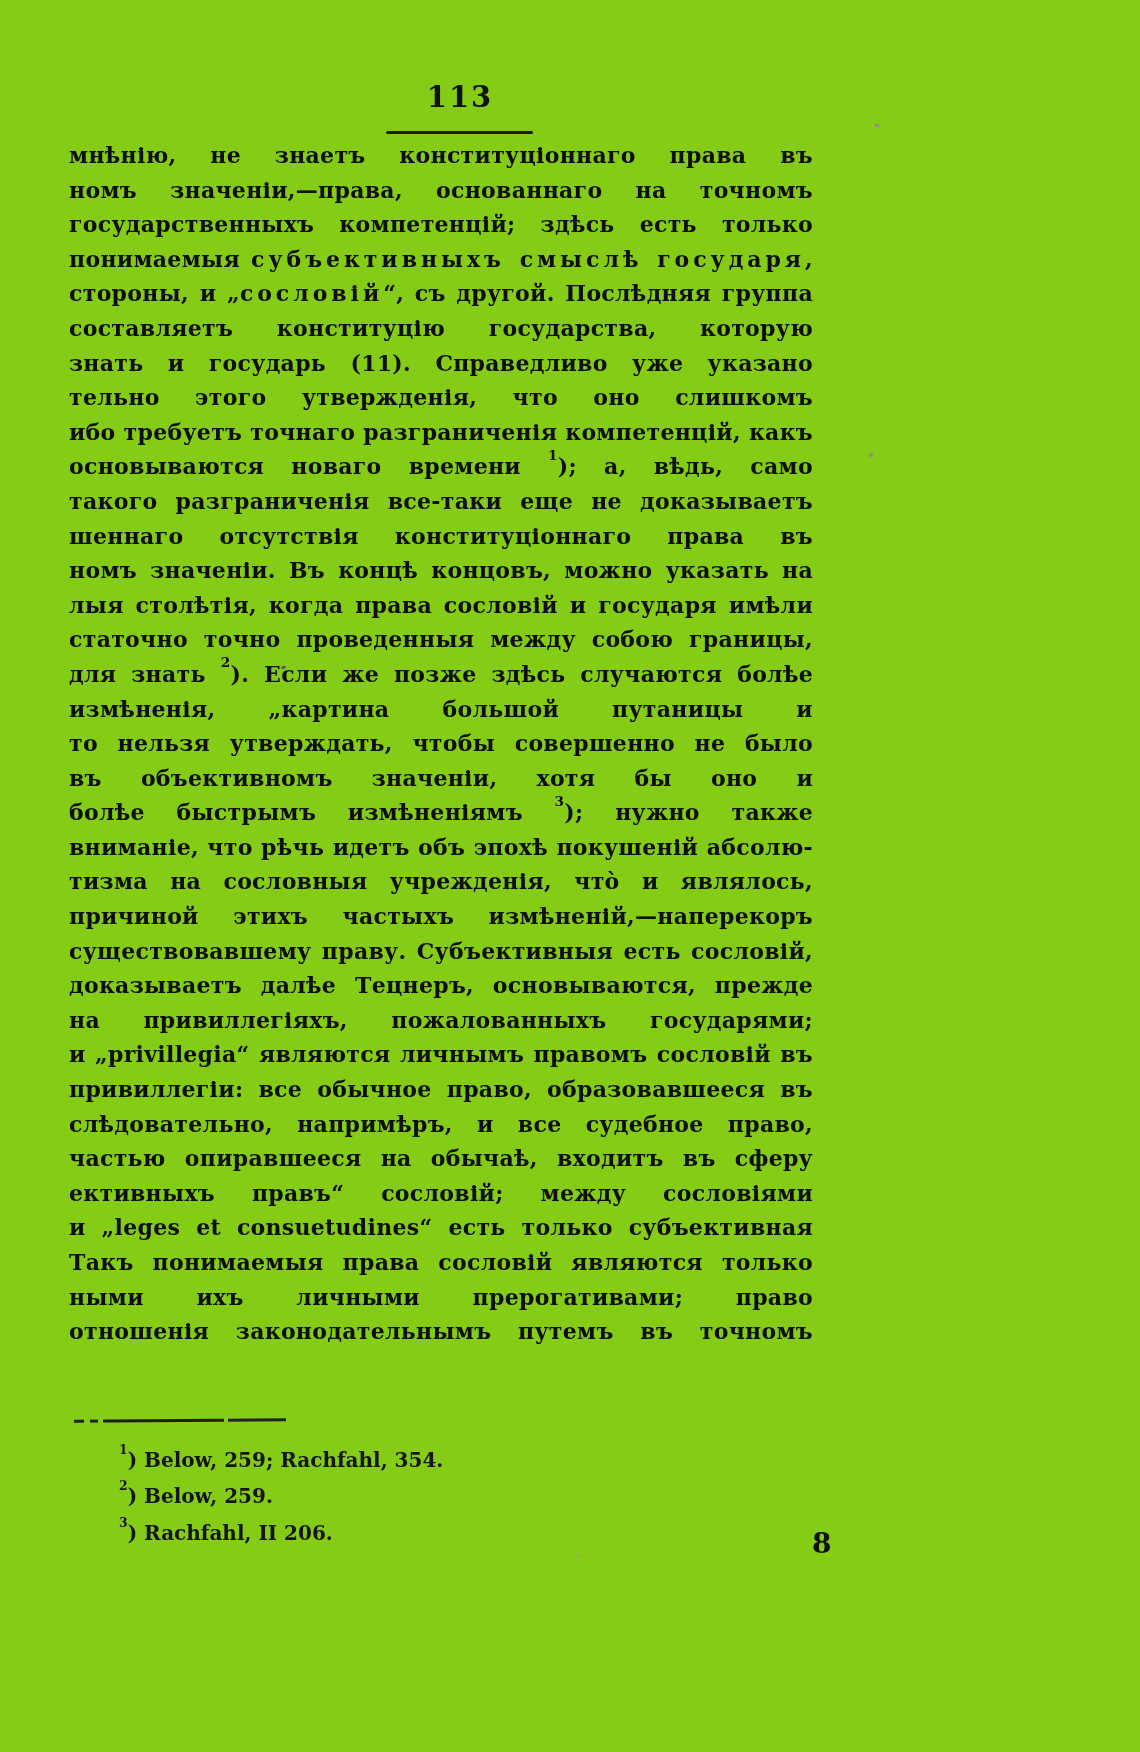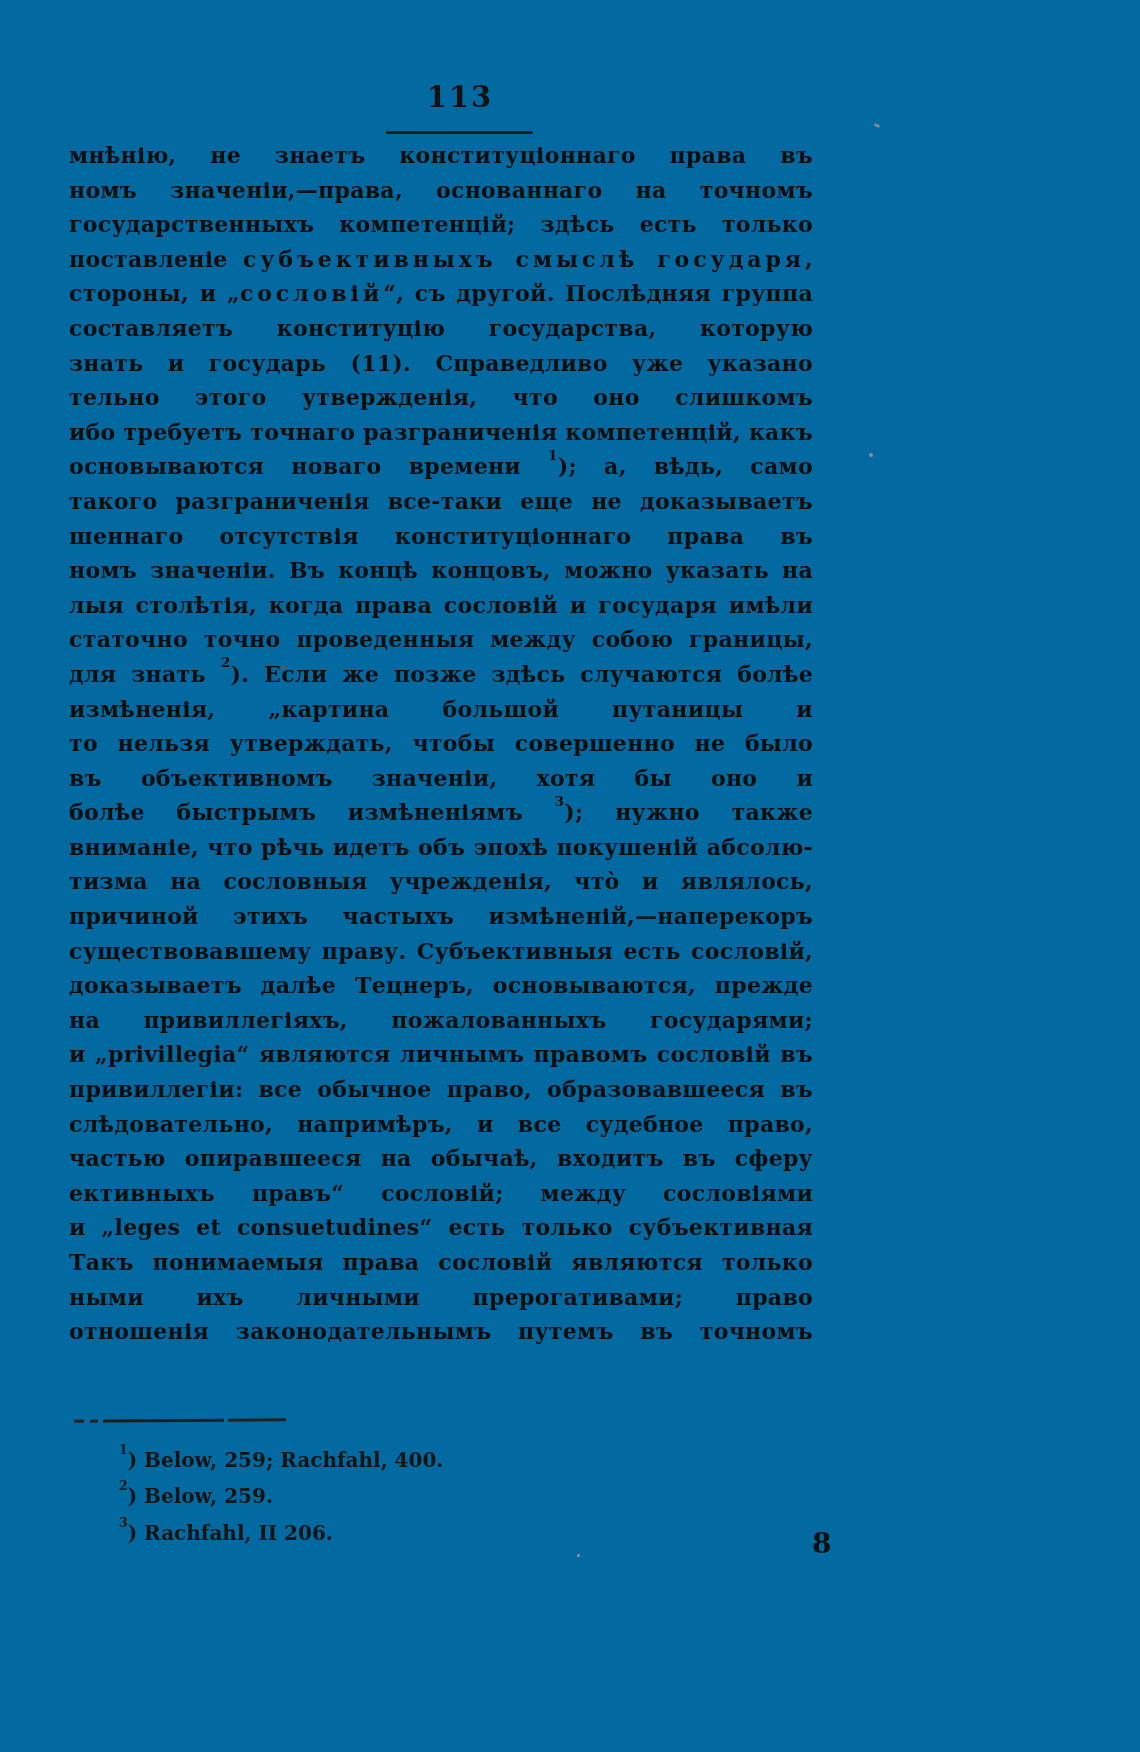--- a/index.html
+++ b/index.html
@@ -2,21 +2,21 @@
 <html><head>
 <meta charset="utf-8">
 <style>
   html, body { margin: 0; padding: 0; }
   body { background: #e9e9e9; }
   .page {
     position: relative;
     width: 1140px;
     height: 1752px;
     margin: 0 auto;
-    background: #0369a1;
+    background: #84cc16;
     overflow: hidden;
     font-family: "DejaVu Serif", "Liberation Serif", serif;
     color: #111;
   }
   
   .pageno {
     position: absolute;
     top: 80px;
     left: 390px;
     width: 140px;
@@ -111,21 +111,21 @@
 
 <div class="page">
 
   <div class="pageno">113</div>
   <div class="pageno-rule"></div>
 
   <div class="bodytext">
       <div class="line"><span>мнѣнію, не знаетъ конституціоннаго права въ объектив-</span></div>
       <div class="line"><span>номъ значеніи,—права, основаннаго на точномъ раздѣленіи</span></div>
       <div class="line"><span>государственныхъ компетенцій; здѣсь есть только противо-</span></div>
-      <div class="line"><span>поставленіе </span><span class="sp">субъективныхъ смыслѣ государя</span><span>, съ одной</span></div>
+      <div class="line"><span>понимаемыя </span><span class="sp">субъективныхъ смыслѣ государя</span><span>, съ одной</span></div>
       <div class="line"><span>стороны, и „</span><span class="sp">сословій</span><span>“, съ другой. Послѣдняя группа правъ</span></div>
       <div class="line"><span>составляетъ конституцію государства, которую долженъ при-</span></div>
       <div class="line"><span>знать и государь (11). Справедливо уже указано относи-</span></div>
       <div class="line"><span>тельно этого утвержденія, что оно слишкомъ „модерно“,</span></div>
       <div class="line"><span>ибо требуетъ точнаго разграниченія компетенцій, какъ въ</span></div>
       <div class="line"><span>основываются новаго времени </span><sup>1</sup><span>); а, вѣдь, само отсутствіе</span></div>
       <div class="line"><span>такого разграниченія все-таки еще не доказываетъ совер-</span></div>
       <div class="line"><span>шеннаго отсутствія конституціоннаго права въ объектив-</span></div>
       <div class="line"><span>номъ значеніи. Въ концѣ концовъ, можно указать на цѣ-</span></div>
       <div class="line"><span>лыя столѣтія, когда права сословій и государя имѣли до-</span></div>
@@ -148,21 +148,21 @@
       <div class="line"><span>ективныхъ правъ“ сословій; между сословіями (Landschaft)</span></div>
       <div class="line"><span>и „leges et consuetudines“ есть только субъективная связь.</span></div>
       <div class="line"><span>Такъ понимаемыя права сословій являются только извѣст-</span></div>
       <div class="line"><span>ными ихъ личными прерогативами; право регулировать эти</span></div>
       <div class="line"><span>отношенія законодательнымъ путемъ въ точномъ смыслѣ</span></div>
     </div>
 
   <div class="fn-rule"></div>
 
   <div class="footnotes">
-    <div class="fn"><sup>1</sup><span>) Below, 259; Rachfahl, 400.</span></div>
+    <div class="fn"><sup>1</sup><span>) Below, 259; Rachfahl, 354.</span></div>
     <div class="fn"><sup>2</sup><span>) Below, 259.</span></div>
     <div class="fn"><sup>3</sup><span>) Rachfahl, II 206.</span></div>
   </div>
 
   <div class="signature">8</div>
 
   <div class="spk spk1"></div>
   <div class="spk spk2"></div>
   <div class="spk spk3"></div>
   <div class="spk spk4"></div>

